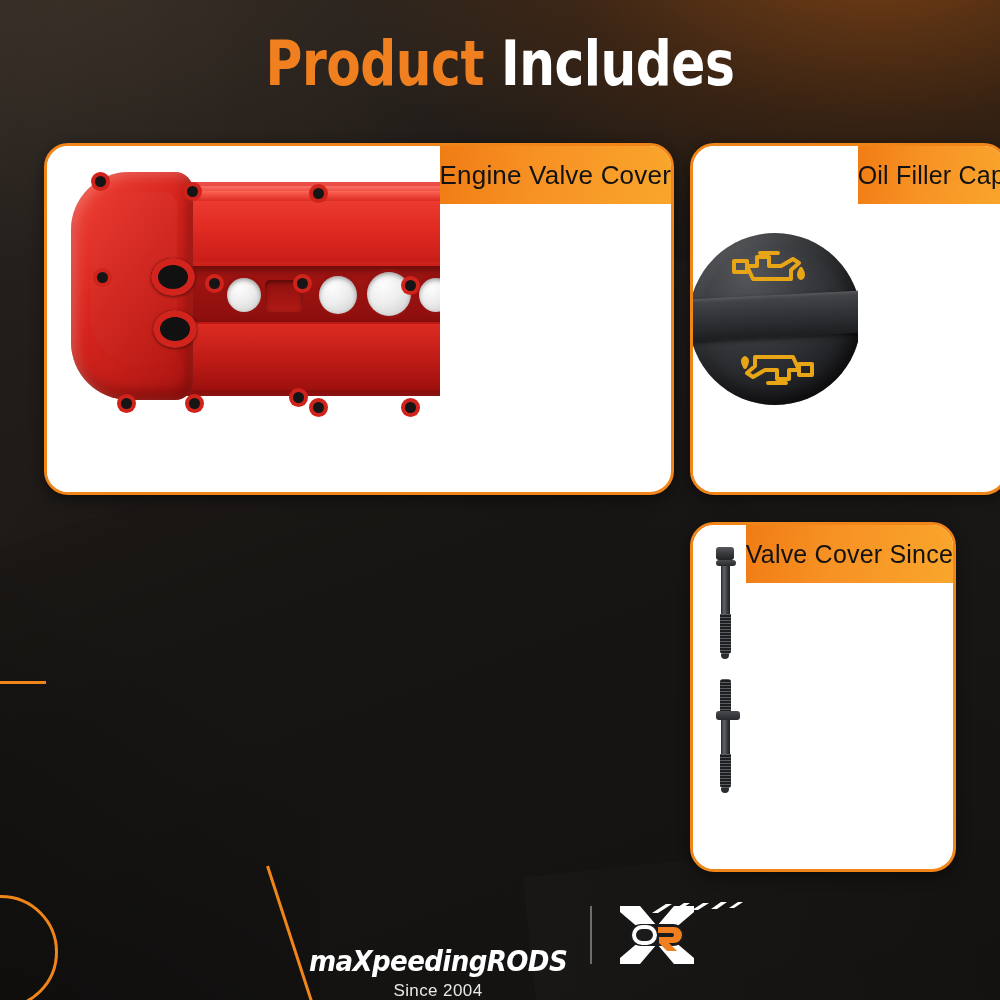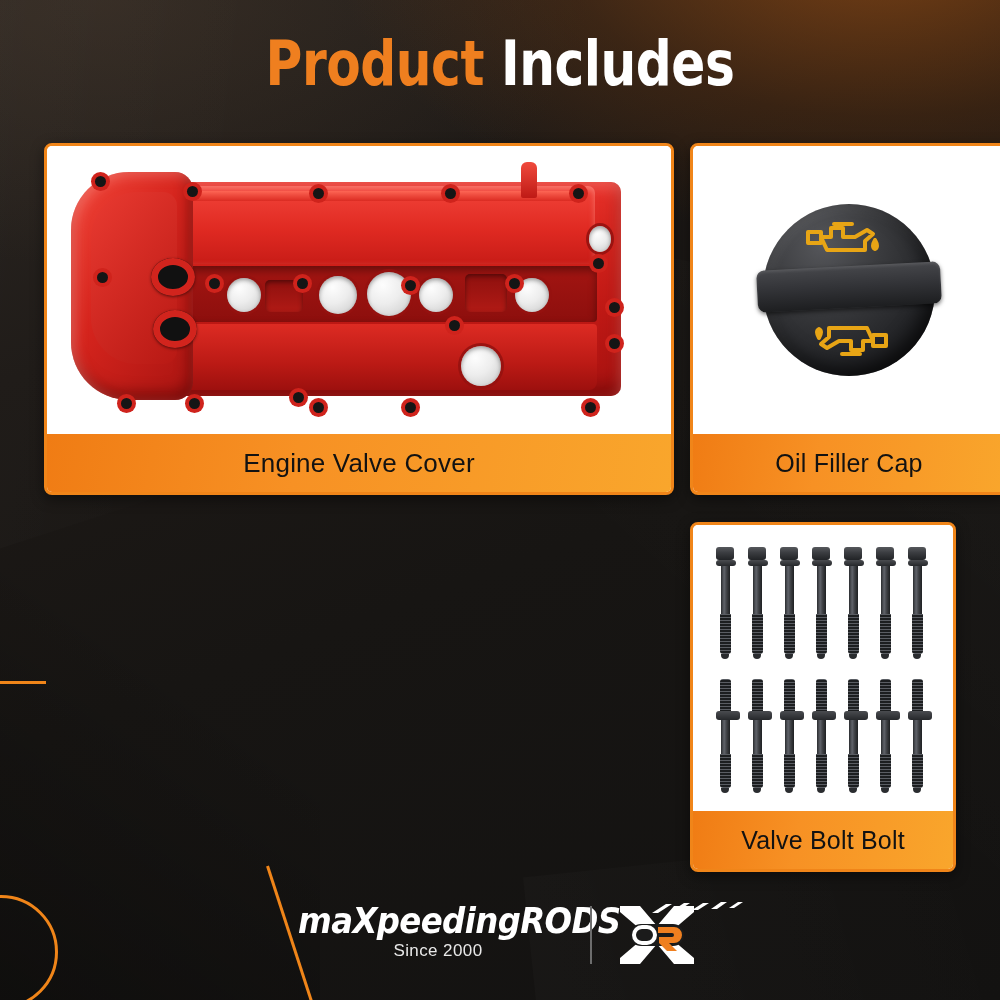--- a/index.html
+++ b/index.html
@@ -43,23 +43,23 @@
     font-family:"DejaVu Sans Condensed","Liberation Sans Narrow","Liberation Sans",sans-serif;
     transform:scaleX(0.90);transform-origin:50% 50%;
     white-space:nowrap;
   }
   .title .t-accent{color:#ef7f1f;}
   .title .t-plain{color:#ffffff;}
 
   
   .card{
     position:absolute;box-sizing:border-box;
-    border:3px solid #f08519;border-radius:8px;
+    border:3px solid #f08519;border-radius:24px;
     background:#ffffff;overflow:hidden;
-    display:flex;flex-direction:column;
+    display:flex;flex-direction:row;
     box-shadow:0 4px 14px rgba(0,0,0,0.45);
   }
   .card .stage-img{flex:1 1 auto;position:relative;background:#ffffff;overflow:hidden;}
   .card .caption{
     flex:0 0 auto;height:58px;line-height:58px;text-align:center;
     background:linear-gradient(100deg,#f07c14 0%,#f79124 40%,#f9a62c 100%);
     color:#121212;font-size:26px;font-weight:500;letter-spacing:0.2px;
   }
   #card-1{left:44px;top:143px;width:630px;height:352px;}
   #card-2{left:690px;top:143px;width:318px;height:352px;}
@@ -179,23 +179,24 @@
   .bolt .tip{
     width:8px;height:5px;margin:0 auto;border-radius:0 0 4px 4px;background:#2a2c2f;
   }
 
   
   .footer{position:absolute;left:0;top:896px;width:1000px;height:90px;}
   .brandwrap{
     position:absolute;left:298px;top:8px;width:280px;text-align:center;color:#ffffff;
   }
   .brand{
-    font-size:36px;font-weight:bold;font-style:italic;letter-spacing:-0.6px;
+    font-size:29px;font-weight:bold;font-style:italic;letter-spacing:-0.6px;
     white-space:nowrap;line-height:34px;
     font-family:"DejaVu Sans Condensed","Liberation Sans Narrow","Liberation Sans",sans-serif;
+    margin-top:40px;
   }
   .brand .b-light{font-weight:bold;}
   .since{font-size:17px;color:#e9e9e9;letter-spacing:0.4px;margin-top:3px;}
   .vdivider{position:absolute;left:590px;top:10px;width:2px;height:58px;background:#6d6d6d;}
   .xbadge{position:absolute;left:614px;top:6px;width:86px;height:66px;}
   .flagchk{position:absolute;left:352px;top:-2px;width:104px;height:16px;}
 </style>
 </head>
 <body>
 
@@ -394,40 +395,40 @@
           </div>
           <div class="bolt" style="left: 215px; top: 154px;">
             <div class="thread" style="height:32px;border-radius:3px 3px 0 0"></div>
             <div class="flange" style="width:24px;height:9px"></div>
             <div class="shank" style="height:34px"></div>
             <div class="thread" style="height:34px"></div>
             <div class="tip"></div>
           </div>
         </div>
     </div>
-    <div class="caption">Valve Bolt Bolt</div>
+    <div class="caption">Valve Cover Since</div>
   </div>
 
   <div class="footer">
     <div class="brandwrap">
       <div class="flagchk">
         <svg viewBox="0 0 104 16" width="104" height="16">
           <g fill="#ffffff">
             <polygon points="2,11 16,2 22,2 8,11"></polygon>
             <polygon points="22,9 34,1 40,1 28,9"></polygon>
             <polygon points="42,8 53,1 59,1 48,8"></polygon>
             <polygon points="61,7 71,0 77,0 67,7"></polygon>
             <polygon points="79,6 88,0 93,0 84,6"></polygon>
           </g>
         </svg>
       </div>
       <div class="brand">
         <span class="b-light">maX</span><span>peeding</span><span class="b-light">RODS</span>
       </div>
-      <div class="since">Since 2000</div>
+      <div class="since">Since 2004</div>
     </div>
     <div class="vdivider"></div>
     <div class="xbadge">
       <svg viewBox="0 0 86 66" width="86" height="66">
         <g fill="#ffffff">
           <polygon points="6,4 26,4 43,24 60,4 80,4 80,10 53,33 80,56 80,62 60,62 43,42 26,62 6,62 6,56 33,33 6,10"></polygon>
         </g>
         <g fill="#1b1b1b">
           <rect x="16" y="22" width="54" height="22" rx="11"></rect>
         </g>

